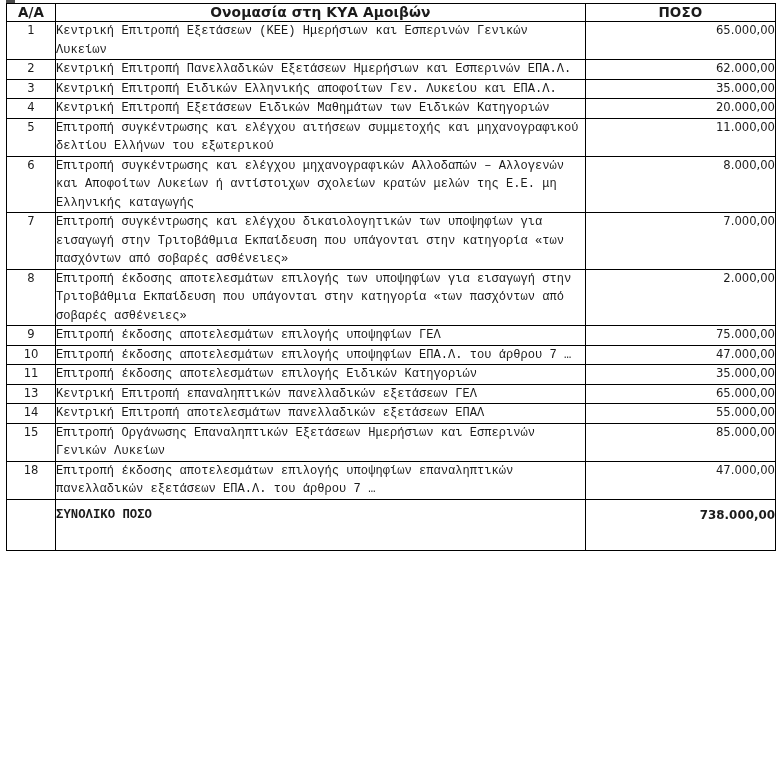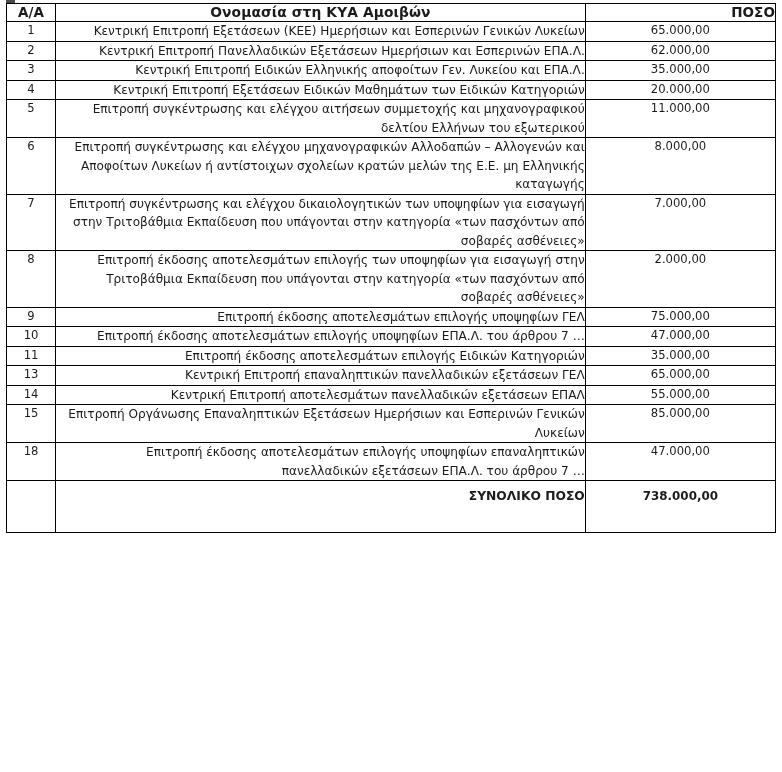--- a/index.html
+++ b/index.html
@@ -57,37 +57,38 @@
   thead th {
     font-weight: bold;
     font-size: 13.5px;
     line-height: 17px;
     padding: 6px 4px 8px 4px;
     text-align: center;
     letter-spacing: .1px;
   }
   thead th.h-aa   { font-size: 13.5px; }
   thead th.h-name { font-size: 13.8px; }
-  thead th.h-amt  { font-size: 13.5px; text-align: right; }
+  thead th.h-amt  { font-size: 13.5px; }
 
   
   td.cell-aa {
     text-align: center;
     font-size: 11.6px;
     line-height: 16px;
     padding: 7px 2px 6px 2px;
   }
   td.cell-name {
-    text-align: right;
+    text-align: left;
     font-size: 12.1px;
     line-height: 18.5px;
     padding: 6px 10px 6px 10px;
+    font-family: Liberation Mono, monospace;
   }
   td.cell-amt {
-    text-align: center;
+    text-align: right;
     font-size: 11.6px;
     line-height: 16px;
     padding: 7px 4px 6px 4px;
   }
 
   
   tr.total-row td {
     font-weight: bold;
   }
   tr.total-row td.cell-name {

